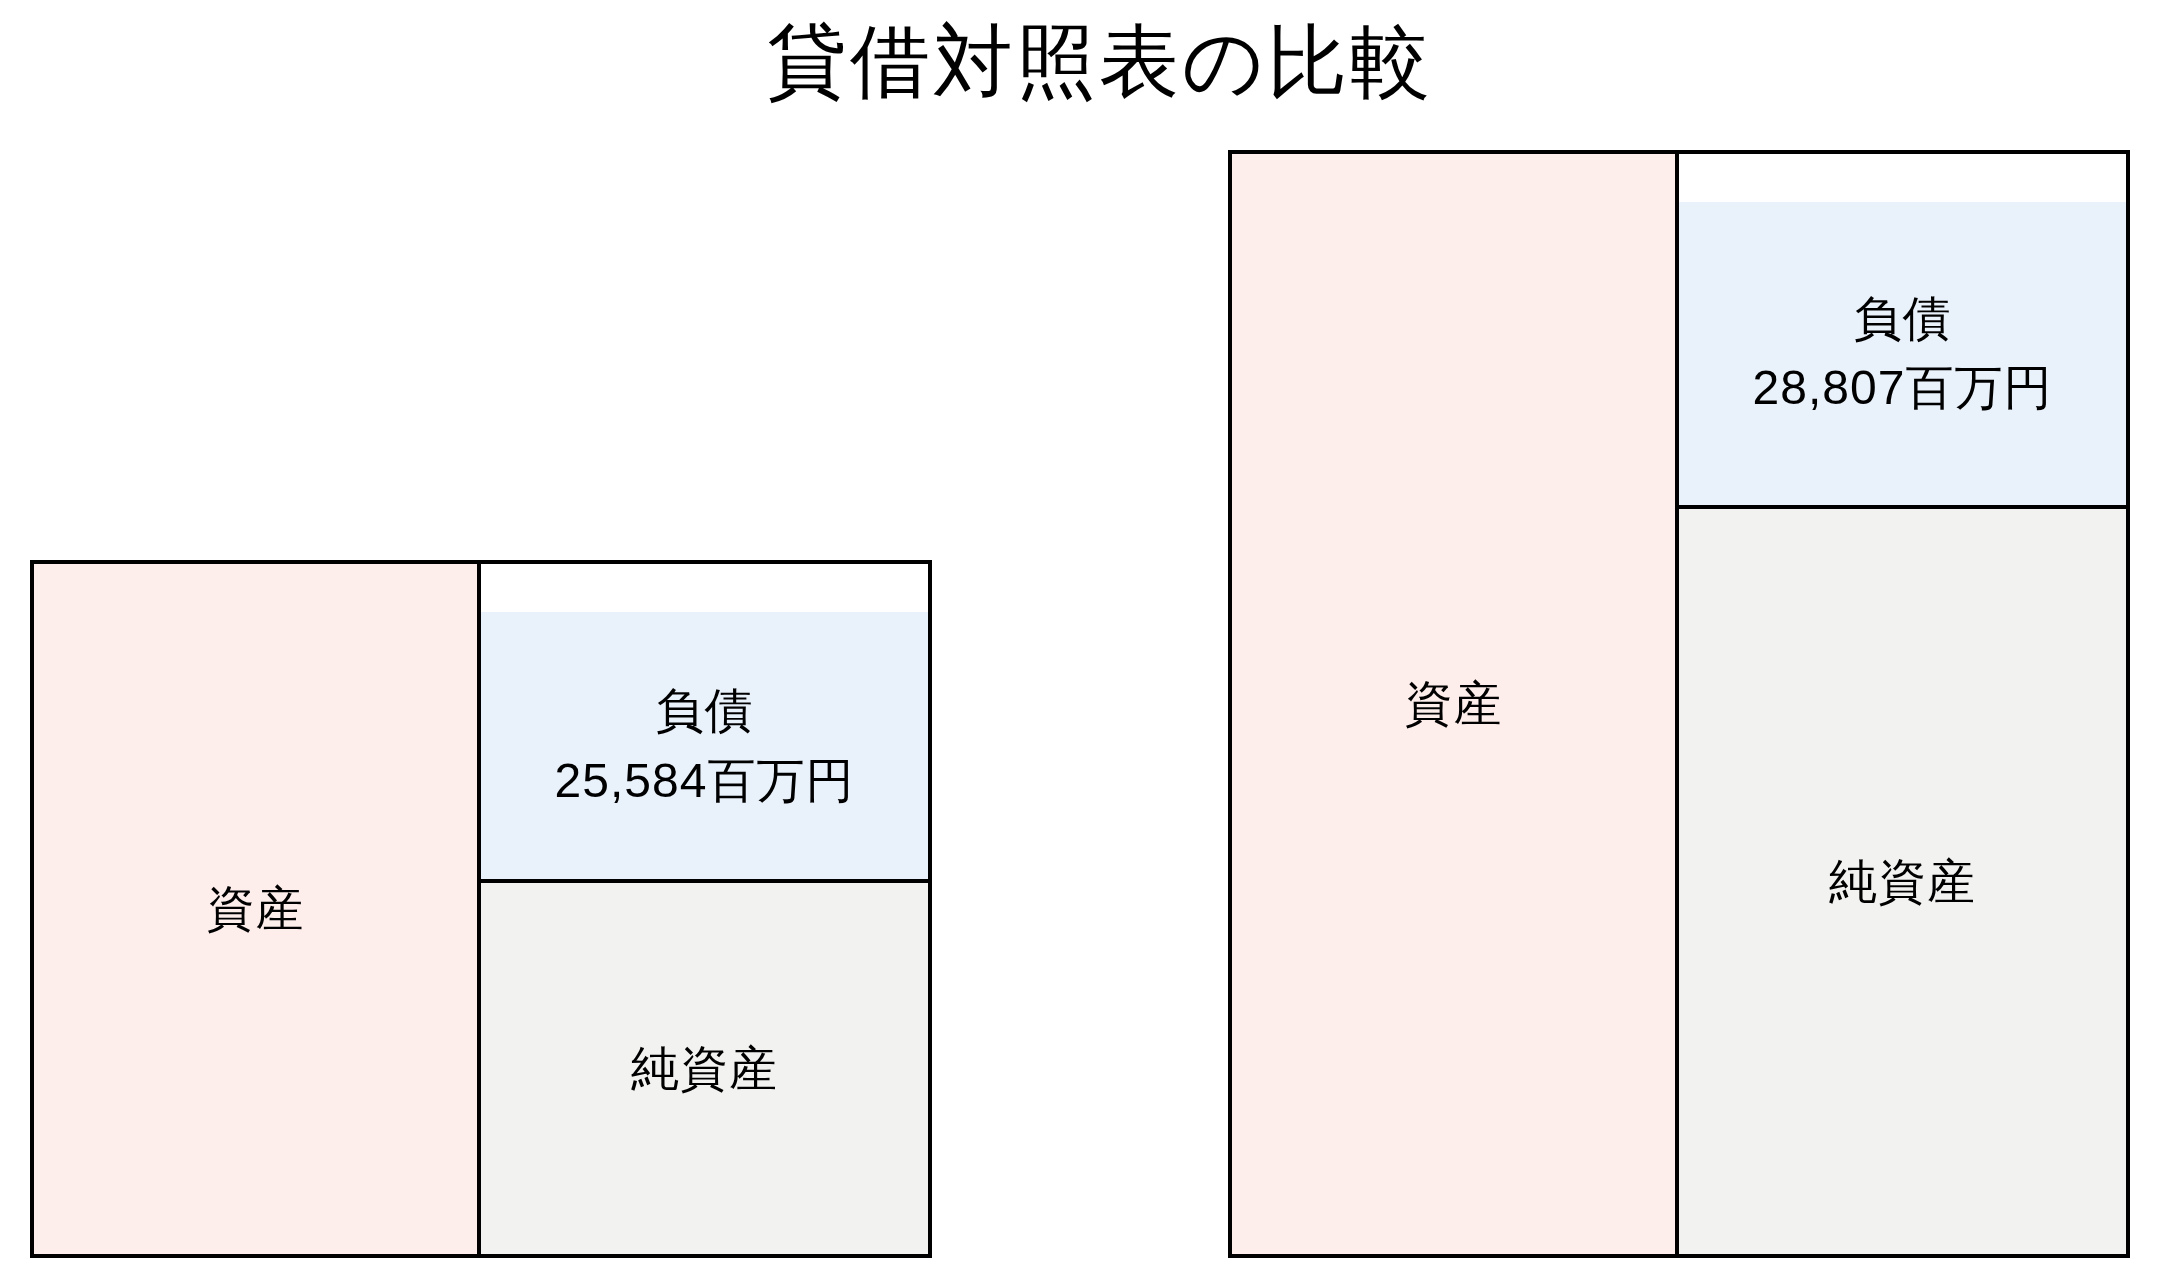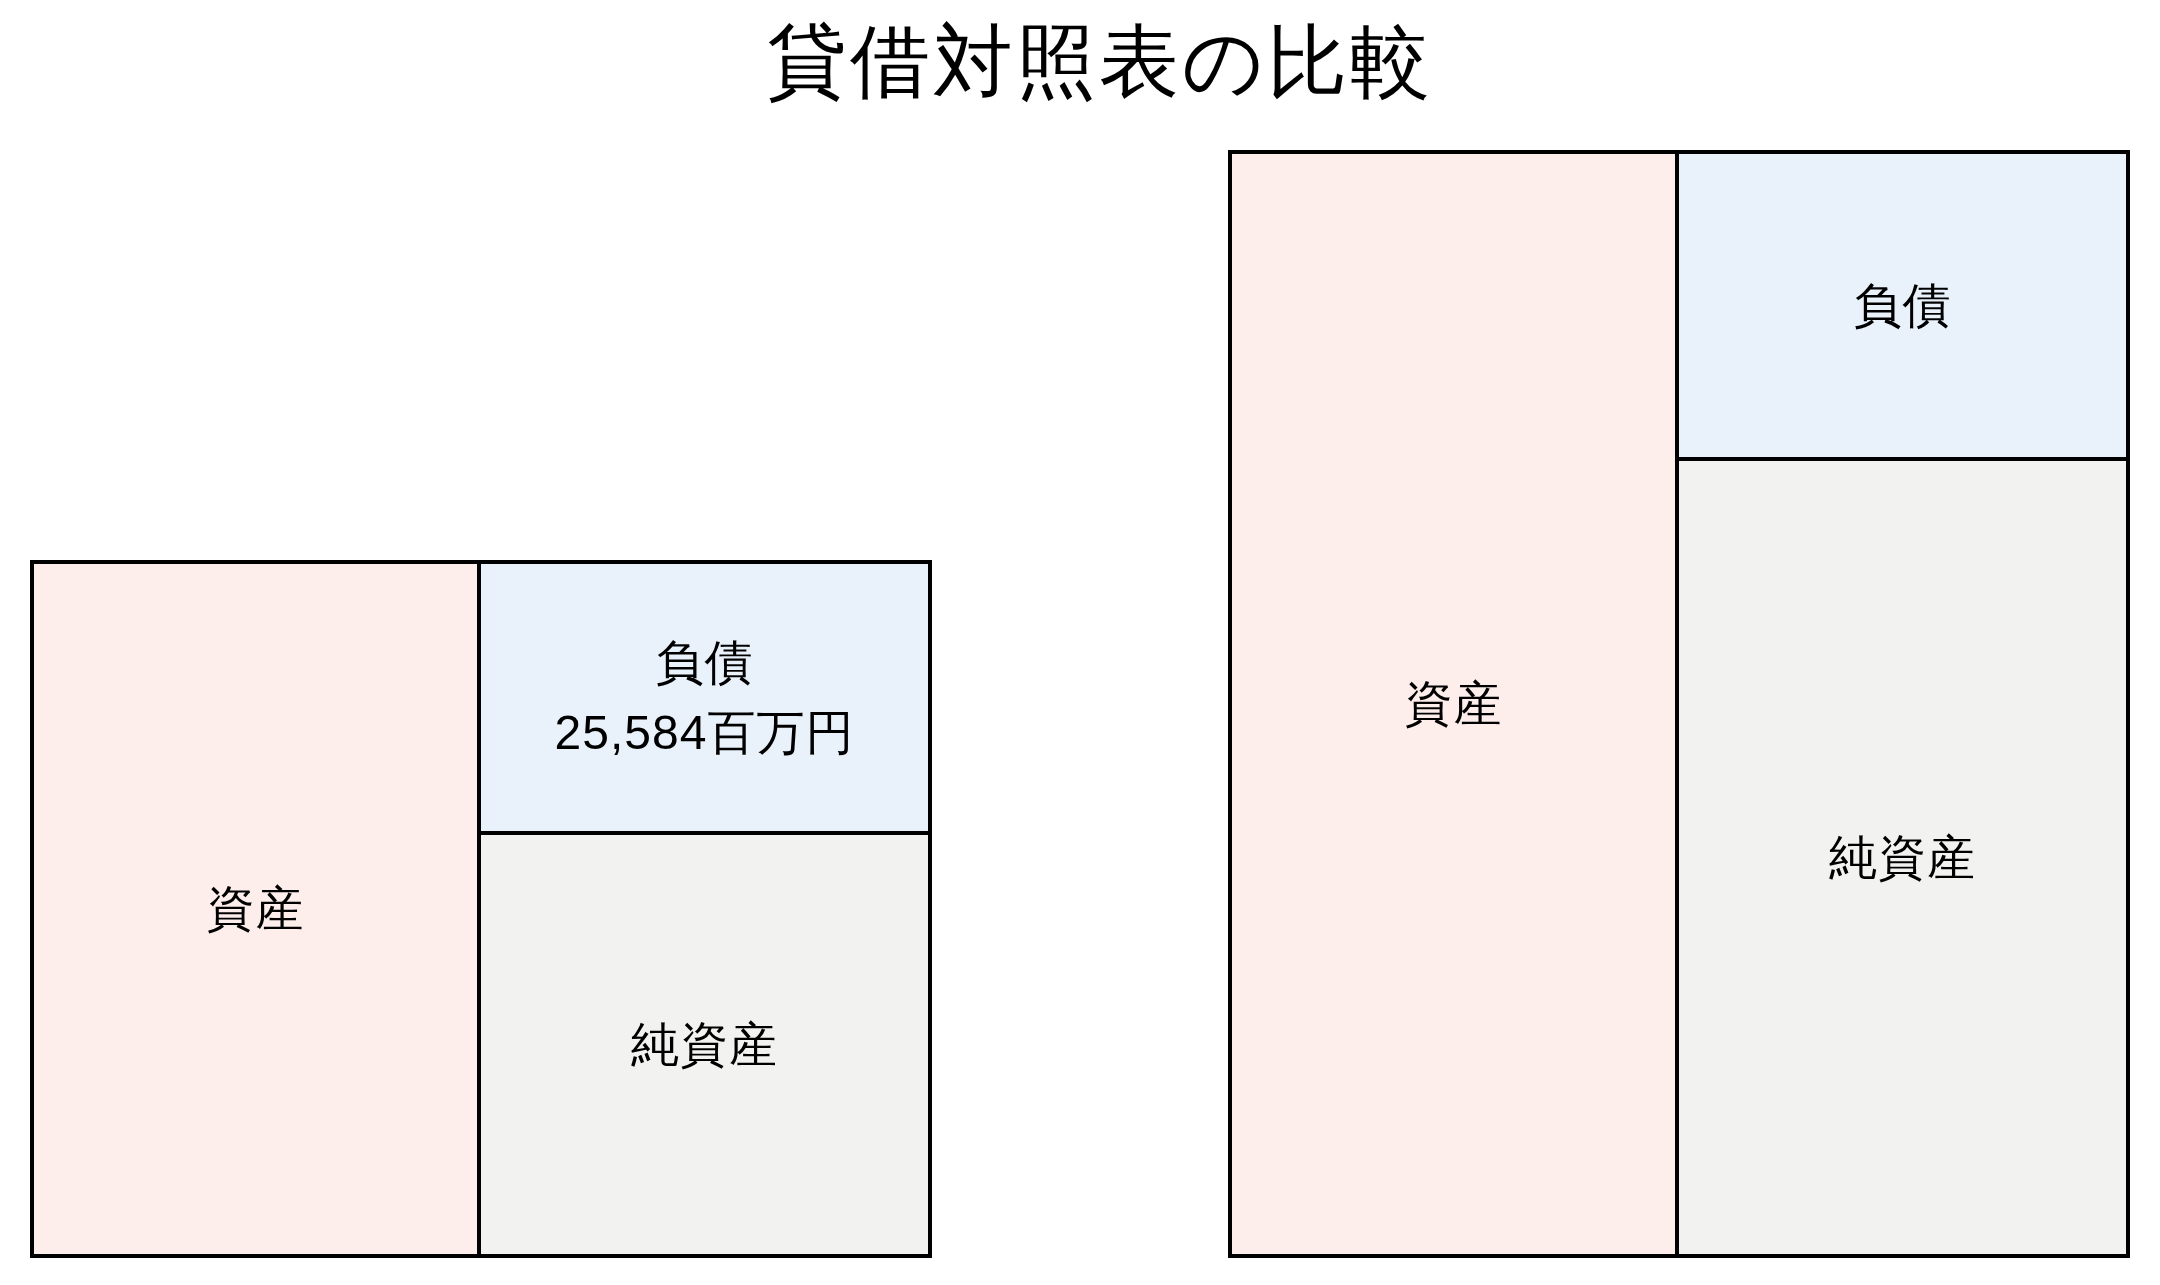--- a/index.html
+++ b/index.html
@@ -38,21 +38,21 @@
     display:flex;align-items:center;justify-content:center;font-family:Liberation Serif, serif;
   }
   .col-right{
     width:50%;
     display:flex;flex-direction:column;
   }
   .seg{
     display:flex;align-items:center;justify-content:center;
     box-sizing:border-box;
   }
-  .seg-liab{border-bottom:4px solid #000;}
+  .seg-liab{border-bottom:4px solid #000;margin-top:48px;}
   .seg-net{flex:1;}
   .lbl{
     text-align:center;
     font-size:48px;
     line-height:1.45;
     letter-spacing:1px;
     white-space:nowrap;
   }
 </style>
 </head>
@@ -86,20 +86,21 @@
   <div class="bs bs-right" style="height: 1108px;">
     <div class="col-assets" style="background: rgb(253, 237, 235);">
       <div class="lbl">
         <div>資産</div>
       </div>
     </div>
     <div class="col-right">
       <div class="seg seg-liab" style="background: rgb(233, 241, 250); height: 27.89%;">
         <div class="lbl">
           <div>負債</div>
+          <div>28,807百万円</div>
         </div>
       </div>
       <div class="seg seg-net" style="background: rgb(242, 242, 240);">
         <div class="lbl">
           <div>純資産</div>
         </div>
       </div>
     </div>
   </div>
 

